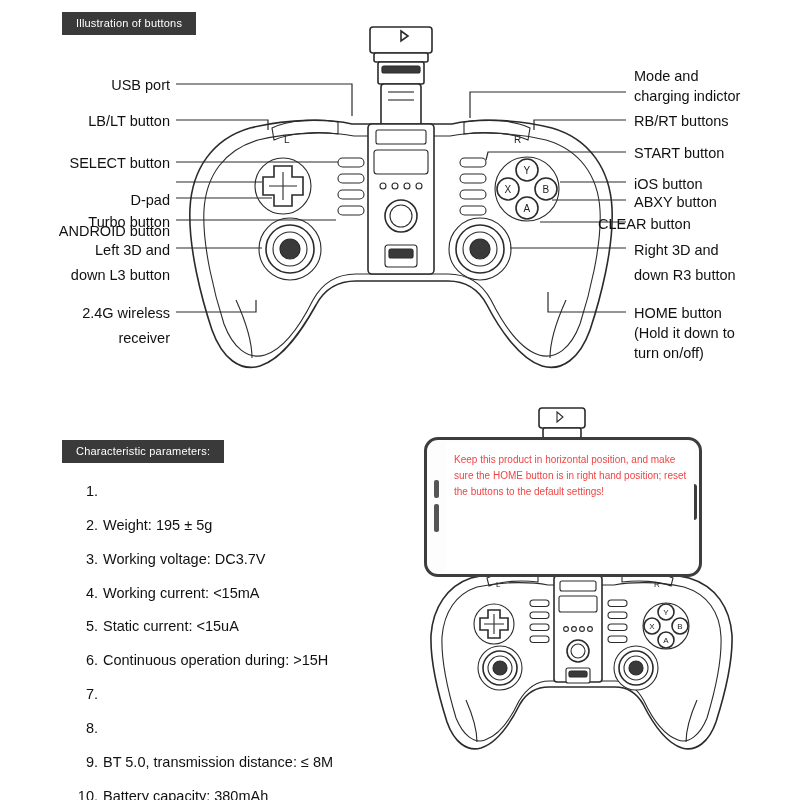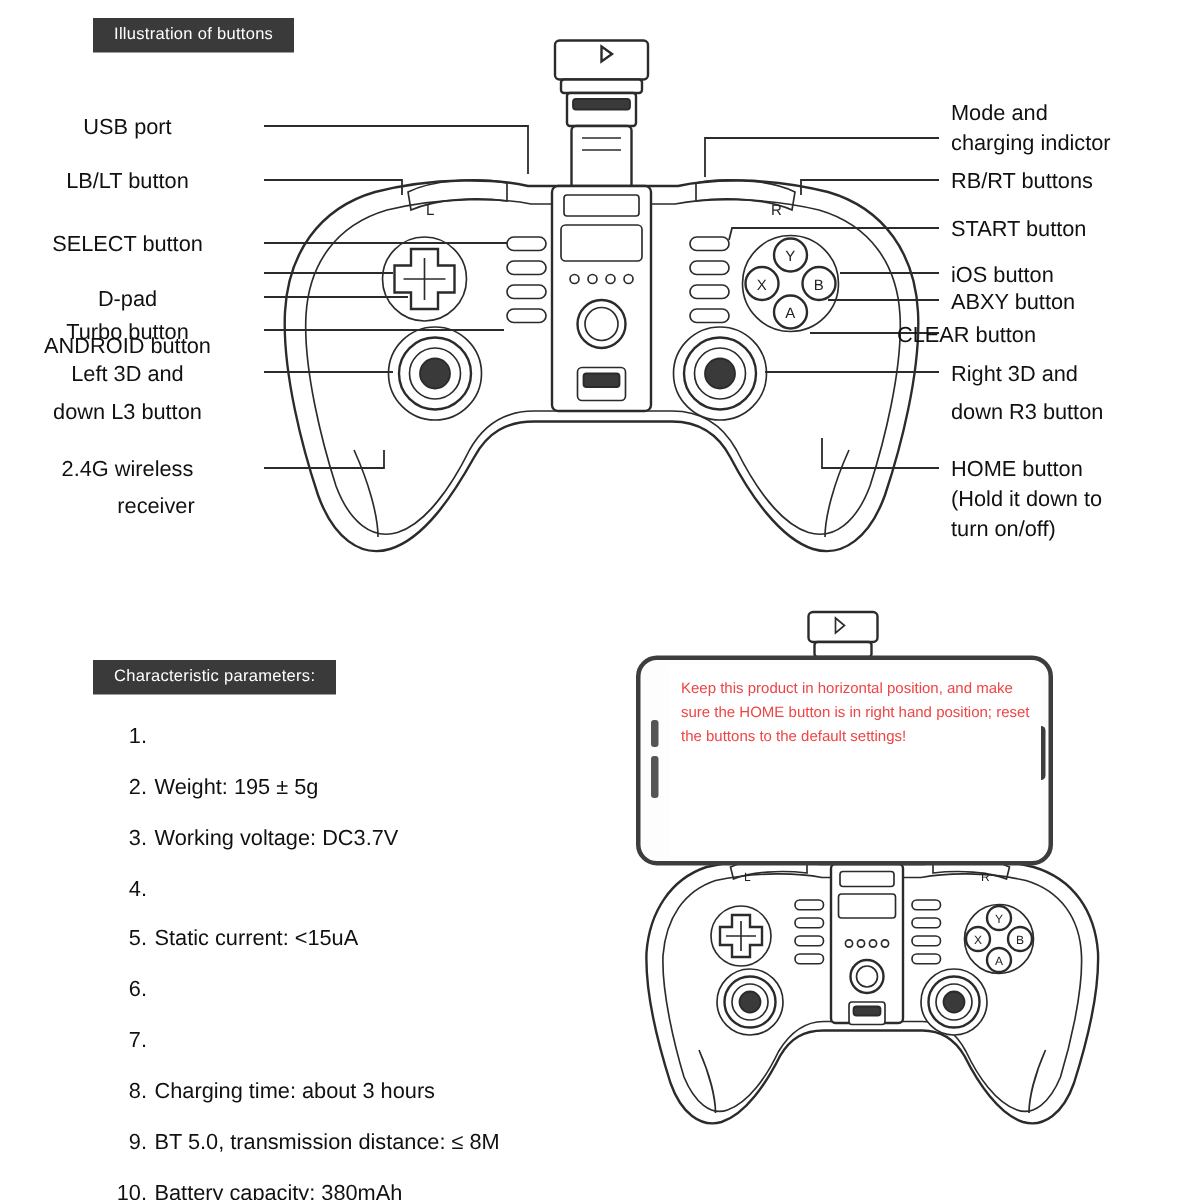--- a/index.html
+++ b/index.html
@@ -27,21 +27,21 @@
   #banner-buttons { left: 62px; top: 12px; }
   #banner-params  { left: 62px; top: 440px; }
 
   .label {
     position: absolute;
     font-size: 14.5px;
     line-height: 1.45;
     white-space: nowrap;
     color: #111;
   }
-  .label.right-al { text-align: center; }
+  .label.right-al { text-align: right; }
 
   
   #params {
     position: absolute;
     left: 72px;
     top: 482px;
     width: 420px;
   }
   #params .p-item {
     display: flex;
@@ -248,21 +248,21 @@
 
 <div class="label right-al" style="left:0;top:75px;width:170px;">USB port</div>
 <div class="label right-al" style="left:0;top:111px;width:170px;">LB/LT button</div>
 <div class="label right-al" style="left:0;top:153px;width:170px;">SELECT button</div>
 <div class="label right-al" style="left:0;top:173px;width:170px;margin-top:48px;">ANDROID button</div>
 <div class="label right-al" style="left:0;top:190px;width:170px;">D-pad</div>
 <div class="label right-al" style="left:0;top:212px;width:170px;">Turbo button</div>
 <div class="label right-al" style="left:0;top:240px;width:170px;">Left 3D and</div>
 <div class="label right-al" style="left:0;top:265px;width:170px;">down L3 button</div>
 <div class="label right-al" style="left:0;top:303px;width:170px;">2.4G wireless</div>
-<div class="label right-al" style="left:0;top:328px;width:170px;margin-left:19px;">receiver</div>
+<div class="label right-al" style="left:0;top:328px;width:170px;">receiver</div>
 
 <div class="label" style="left:634px;top:66px;">Mode and</div>
 <div class="label" style="left:634px;top:86px;">charging indictor</div>
 <div class="label" style="left:634px;top:111px;">RB/RT buttons</div>
 <div class="label" style="left:634px;top:143px;">START button</div>
 <div class="label" style="left:634px;top:174px;">iOS button</div>
 <div class="label" style="left:634px;top:192px;">ABXY button</div>
 <div class="label" style="left:598px;top:214px;">CLEAR button</div>
 <div class="label" style="left:634px;top:240px;">Right 3D and</div>
 <div class="label" style="left:634px;top:265px;">down R3 button</div>
@@ -279,34 +279,35 @@
   <div class="p-item">
     <span class="p-num">2.</span>
     <span>Weight: 195 ± 5g</span>
   </div>
   <div class="p-item">
     <span class="p-num">3.</span>
     <span>Working voltage: DC3.7V</span>
   </div>
   <div class="p-item">
     <span class="p-num">4.</span>
+    <span>Working current: &lt;15mA</span>
   </div>
   <div class="p-item">
     <span class="p-num">5.</span>
     <span>Static current: &lt;15uA</span>
   </div>
   <div class="p-item">
     <span class="p-num">6.</span>
+    <span>Continuous operation during: &gt;15H</span>
   </div>
   <div class="p-item">
     <span class="p-num">7.</span>
   </div>
   <div class="p-item">
     <span class="p-num">8.</span>
-    <span>Charging time: about 3 hours</span>
   </div>
   <div class="p-item">
     <span class="p-num">9.</span>
     <span>BT 5.0, transmission distance: ≤ 8M</span>
   </div>
   <div class="p-item">
     <span class="p-num">10.</span>
     <span>Battery capacity: 380mAh</span>
   </div>
 

